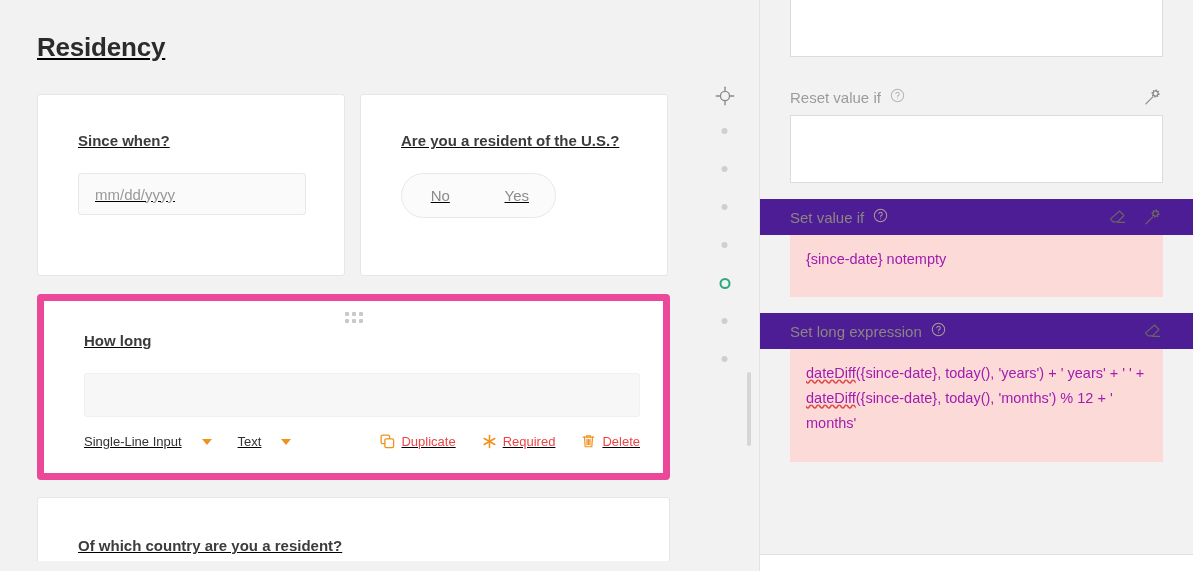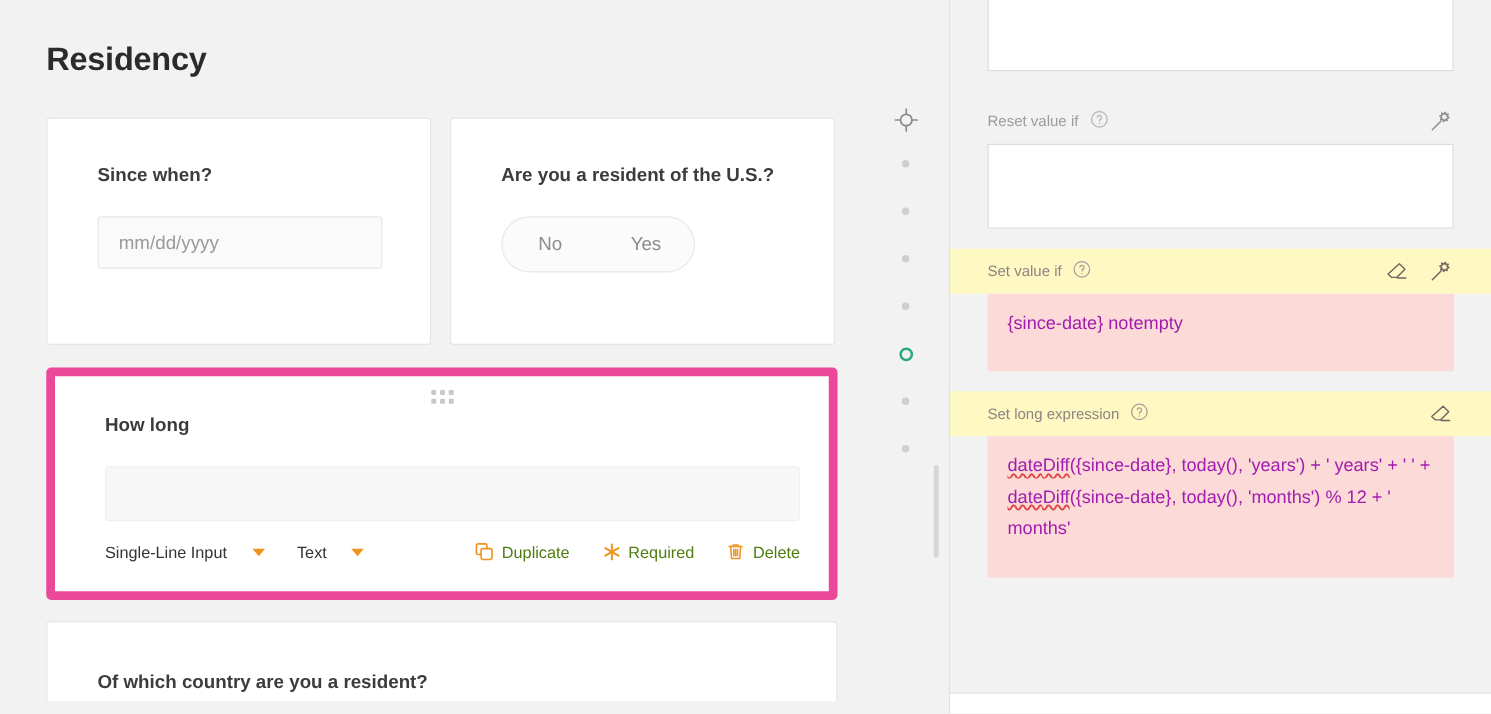--- a/index.html
+++ b/index.html
@@ -11,20 +11,21 @@
     -webkit-font-smoothing: antialiased;
   }
   .app { position: relative; width: 1193px; height: 571px; display: flex; }
 
   
   .canvas {
     position: relative;
     width: 690px; height: 561px;
     background: #f2f2f2;
     overflow: hidden;
+    text-decoration: underline;
   }
   .form-head { padding: 30px 0 0 37px; }
   .form-title {
     font-size: 26px; font-weight: bold; color: #2b2b2b;
     letter-spacing: -0.2px; line-height: 34px;
   }
   .form-desc {
     font-size: 15px; color: #9b9b9b; margin-top: 3px; line-height: 20px;
   }
 
@@ -110,21 +111,21 @@
   }
   .caret {
     width: 0; height: 0;
     border-left: 5px solid transparent;
     border-right: 5px solid transparent;
     border-top: 6px solid #f0921e;
   }
   .tool-spacer { flex: 1; }
   .tool {
     display: flex; align-items: center; gap: 6px;
-    color: #4d7c0f; margin-left: 26px; cursor: pointer;
+    color: #ef4444; margin-left: 26px; cursor: pointer;
     font-size: 13px; white-space: nowrap;
   }
   .tool svg { display: block; }
 
   .card-bottom {
     margin: 17px 22px 0 37px;
     width: 633px; height: 80px;
     background: #fff; border: 1px solid #e6e6e6; border-radius: 3px;
     padding: 38px 0 0 40px;
   }
@@ -169,33 +170,33 @@
   .pbox {
     background: #ffffff;
     border: 1px solid #dcdcdc;
     margin: 0 30px 0 30px;
   }
   .p-top { height: 58px; margin-top: -1px; }
   .sec { margin: 0 30px; }
   .sec-head {
     display: flex; align-items: center;
     height: 36px;
-    font-size: 12px; color: #9b9b9b;
+    font-size: 15px; color: #9b9b9b;
   }
   .sec-head .help { margin-left: 9px; }
   .sec-head .spacer { flex: 1; }
   .sec-head .act { margin-left: 14px; cursor: pointer; display:flex; }
   .sec-body {
     background: #fff; border: 1px solid #dcdcdc; height: 68px;
   }
 
   
   .sec.pink { margin: 0; padding: 0 30px; }
   .pink .sec-head {
-    background: #fef9c3; height: 36px; padding: 0 30px;
+    background: #4c1d95; height: 36px; padding: 0 30px;
     margin: 0 -30px; color: #8e8481;
   }
   .pink .sec-body {
     background: #fbdad7; border: none;
     padding: 12px 18px 0 16px;
     font-size: 14.5px; color: #a21caf; line-height: 24px;
   }
 
   .gap { height: 22px; }
   .gap-sm { height: 16px; }

